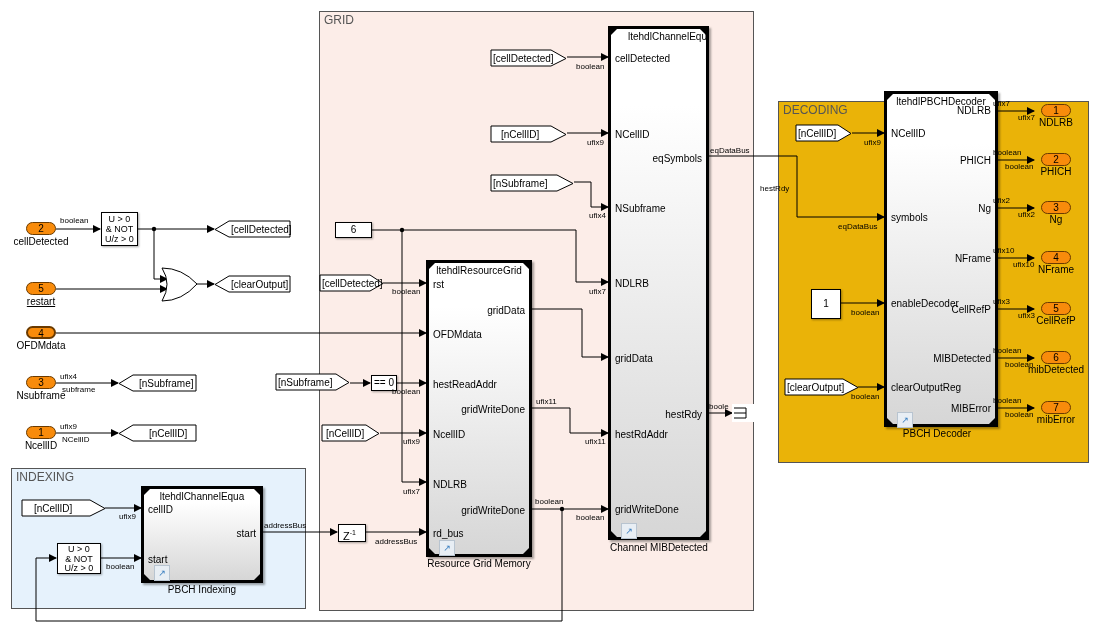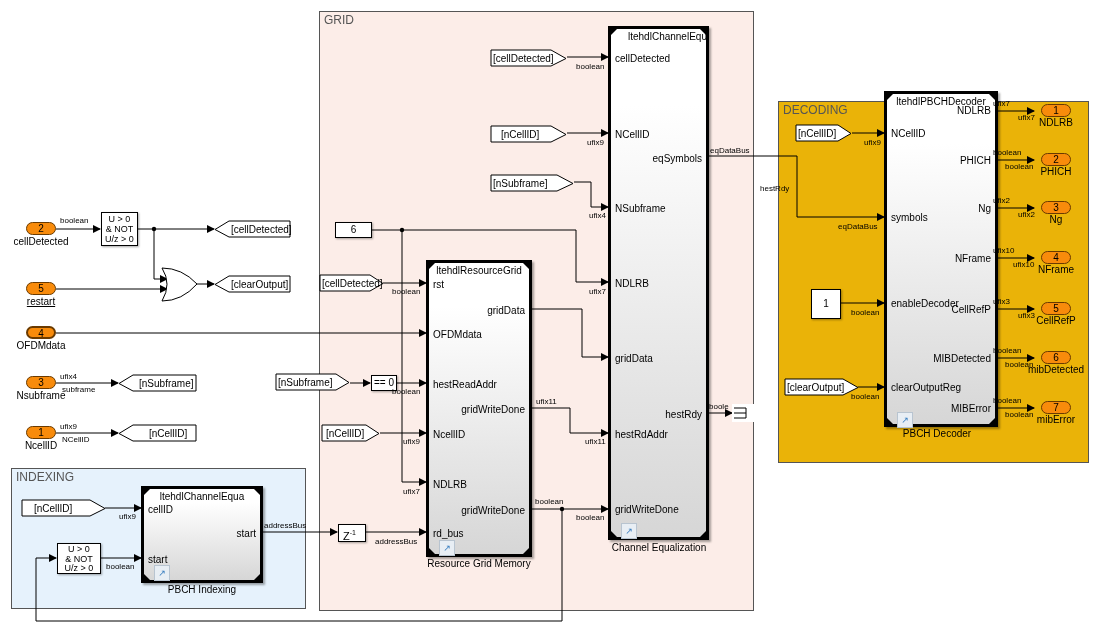--- a/index.html
+++ b/index.html
@@ -292,21 +292,21 @@
   <div class="port-in" style="top:100px;">NCellID</div>
   <div class="port-in" style="top:174px;">NSubframe</div>
   <div class="port-in" style="top:249px;">NDLRB</div>
   <div class="port-in" style="top:324px;">gridData</div>
   <div class="port-in" style="top:400px;">hestRdAddr</div>
   <div class="port-in" style="top:475px;">gridWriteDone</div>
   <div class="port-out" style="top:124px;">eqSymbols</div>
   <div class="port-out" style="top:380px;">hestRdy</div>
   <div class="lnk-icon" style="left:10px;top:494px;">↗</div>
 </div>
-<div class="caption" style="left:600px;top:542px;width:118px;">Channel Equalization</div>
+<div class="caption" style="left:600px;top:542px;width:118px;">Channel MIBDetected</div>
 <div class="sig" style="left:710px;top:146px;">eqDataBus</div>
 <div class="sig" style="left:760px;top:184px;">hestRdy</div>
 <div class="sig" style="left:709px;top:402px;">boole</div>
 
 <div class="tag" style="left:796px;top:125px;width:56px;">
   <svg width="56" height="17">
       <path d="M0,0 L42,0 L55,8.5 L42,16 L0,16 z" fill="#fff" stroke="#000"></path>
     </svg>
   <span style="padding-left:2px;">[nCellID]</span>
 </div>

